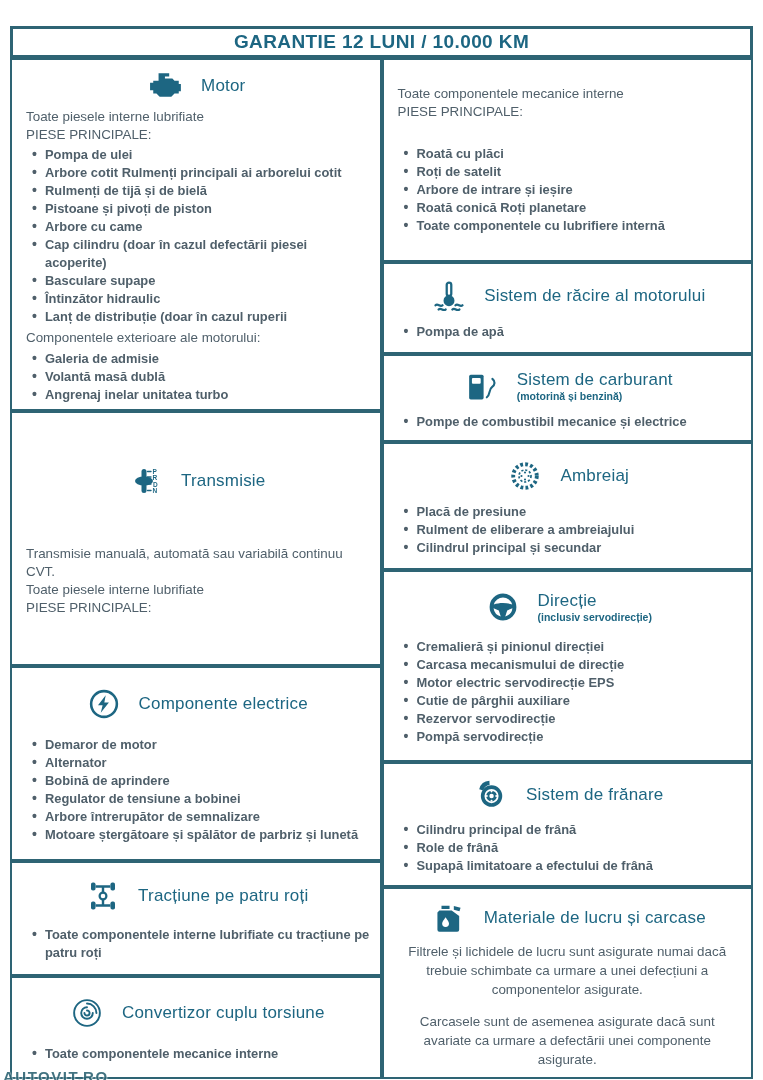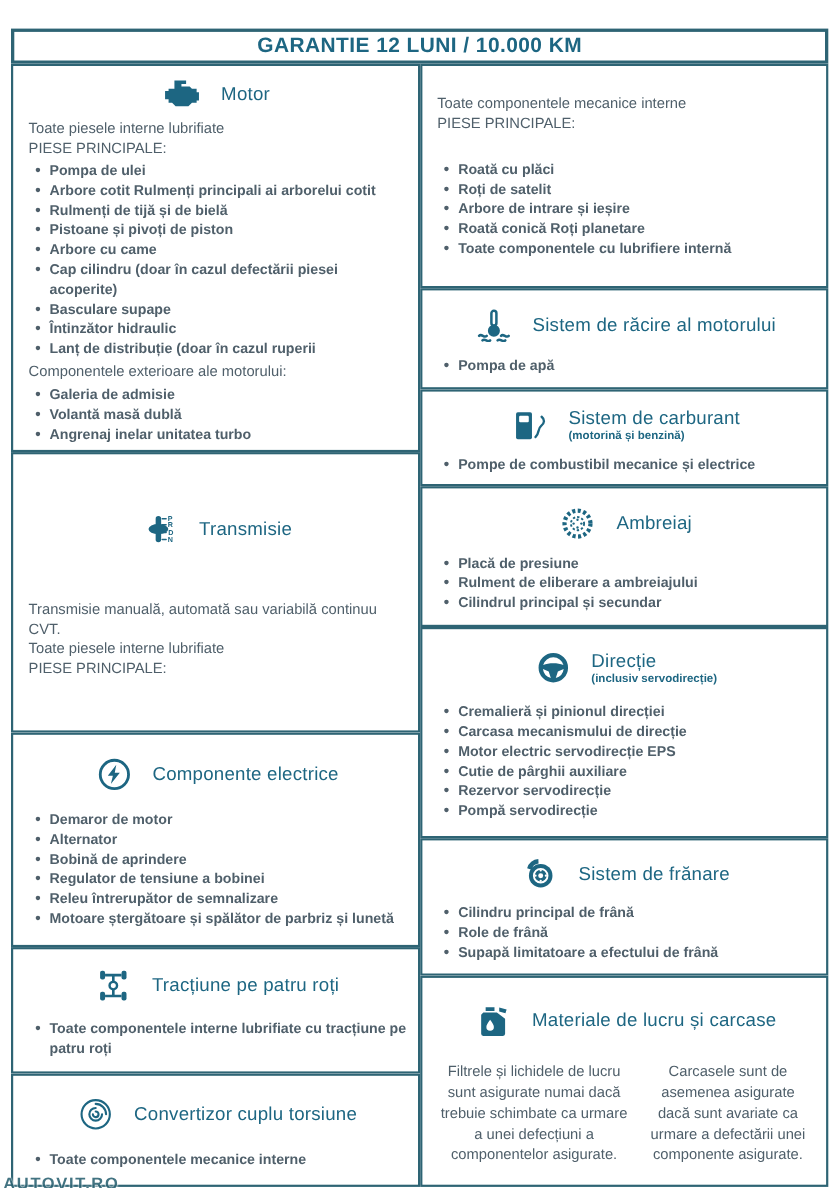--- a/index.html
+++ b/index.html
@@ -49,21 +49,21 @@
   .sec-subtitle{font-weight:bold;font-size:10.5px;color:var(--heading);margin-top:0;}
   .blk-center{text-align:left;font-size:13.4px;line-height:18px;color:var(--body);padding:0 8px;}
   .blk-bullets{
     list-style:none;margin:0;padding:0 2px 0 14px;
     font-size:12.9px;line-height:18px;color:var(--body);font-weight:bold;
   }
   .blk-bullets li{position:relative;padding-left:13px;}
   .blk-bullets li::before{content:"\2022";position:absolute;left:0;top:-1px;font-size:14px;}
   .blk-paras{
     text-align:center;font-size:13.4px;line-height:19px;color:var(--body);
-    padding:0 8px;display:flex;flex-direction:row;gap:13px;
+    padding:0 8px;display:flex;flex-direction:column;gap:13px;
   }
   .blk-paras p{margin:0;}
   .watermark{
     position:absolute;left:3px;bottom:0;font-weight:bold;font-size:15px;
     color:var(--frame);letter-spacing:1.5px;opacity:.9;
     text-shadow:0 0 2px #fff,0 1px 2px #fff;transform:translateY(5px);
   }
 </style>
 </head>
 <body>
@@ -149,21 +149,21 @@
               </span>
               <div class="sec-titlewrap">
                 <div class="sec-title">Componente electrice</div>
               </div>
             </div>
             <ul class="blk-bullets">
               <li class="bullet-item">Demaror de motor</li>
               <li class="bullet-item">Alternator</li>
               <li class="bullet-item">Bobină de aprindere</li>
               <li class="bullet-item">Regulator de tensiune a bobinei</li>
-              <li class="bullet-item">Releu întrerupător de semnalizare</li>
+              <li class="bullet-item">Arbore întrerupător de semnalizare</li>
               <li class="bullet-item">Motoare ștergătoare și spălător de parbriz și lunetă</li>
             </ul>
           </section>
           <section class="sec">
             <div class="sec-head">
               <span class="sec-icon">
                 <svg viewBox="0 0 26 30">
                   <g fill="currentColor">
                     <rect x="1" y="1.5" width="4.5" height="8" rx="1.8"></rect>
                     <rect x="20.5" y="1.5" width="4.5" height="8" rx="1.8"></rect>

